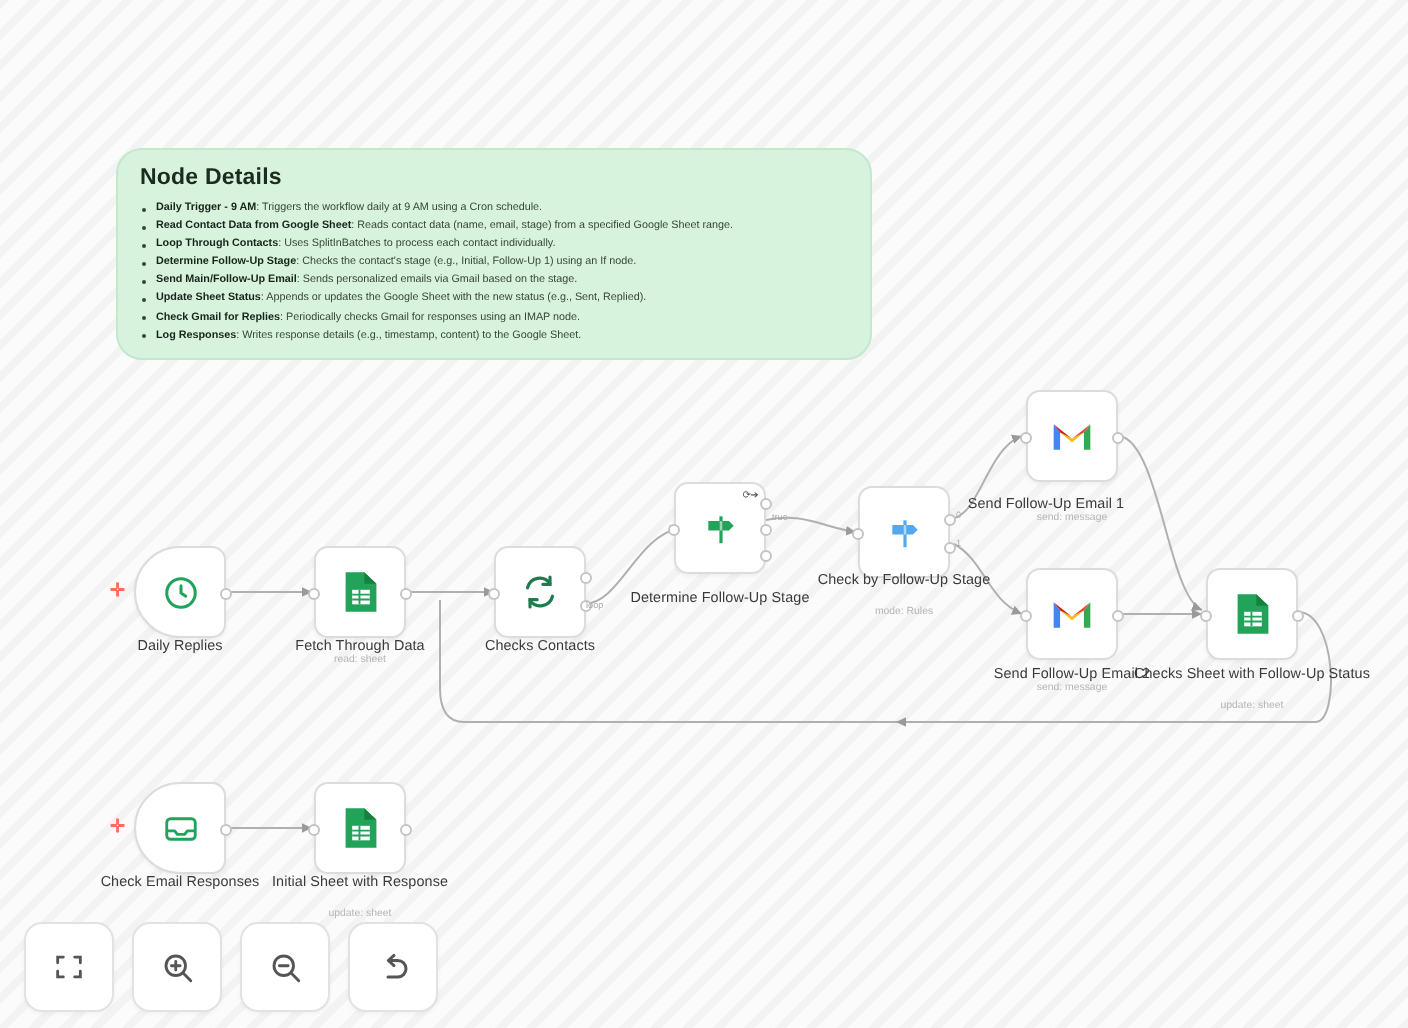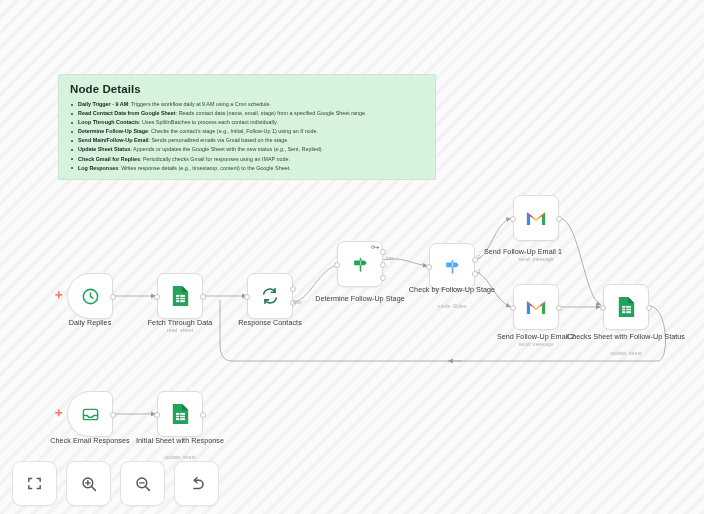--- a/index.html
+++ b/index.html
@@ -20,21 +20,21 @@
     overflow: hidden;
   }
 
   
   #details-panel {
     position: absolute;
     left: 58px; top: 74px;
     width: 378px; height: 106px;
     background: #d8f3dd;
     border: 1px solid #c3e8cb;
-    border-radius: 2px;
+    border-radius: 13px;
     padding: 8px 11px 6px 11px;
   }
   #details-title {
     font-size: 11.5px;
     font-weight: bold;
     color: #1c2a20;
     letter-spacing: .1px;
     margin-bottom: 5px;
   }
   #details-list { list-style: none; }
@@ -234,21 +234,21 @@
           <path d="M19.5 14.5 A7.5 7.5 0 0 1 6 17"></path>
           <path d="M18 3 V7.4 H13.7"></path>
           <path d="M6 21 V16.6 H10.3"></path>
         </svg>
       </span>
       <span class="port" style="left:-4px; top:20px;"></span>
       <span class="port" style="right:-4px; top:12px;"></span>
       <span class="port" style="right:-4px; top:26px;"></span>
     </div>
     <span class="port-label" style="left:293px; top:300px;">loop</span>
-    <div class="node-label" style="left:211px; top:318px;">Response Contacts</div>
+    <div class="node-label" style="left:211px; top:318px;">Checks Contacts</div>
 
     <div class="node" style="left:337px; top:241px;">
       <span class="badge-icon">⟳➔</span>
       <span class="glyph">
         <svg width="19" height="19" viewBox="0 0 24 24">
           <rect x="11" y="4" width="2" height="17" fill="#21a35a"></rect>
           <path d="M4 7 H17 L20 10 L17 13 H4 Z" fill="#21a35a"></path>
           <rect x="11.2" y="7" width="1.6" height="6" fill="#ffffff" opacity=".55"></rect>
         </svg>
       </span>

